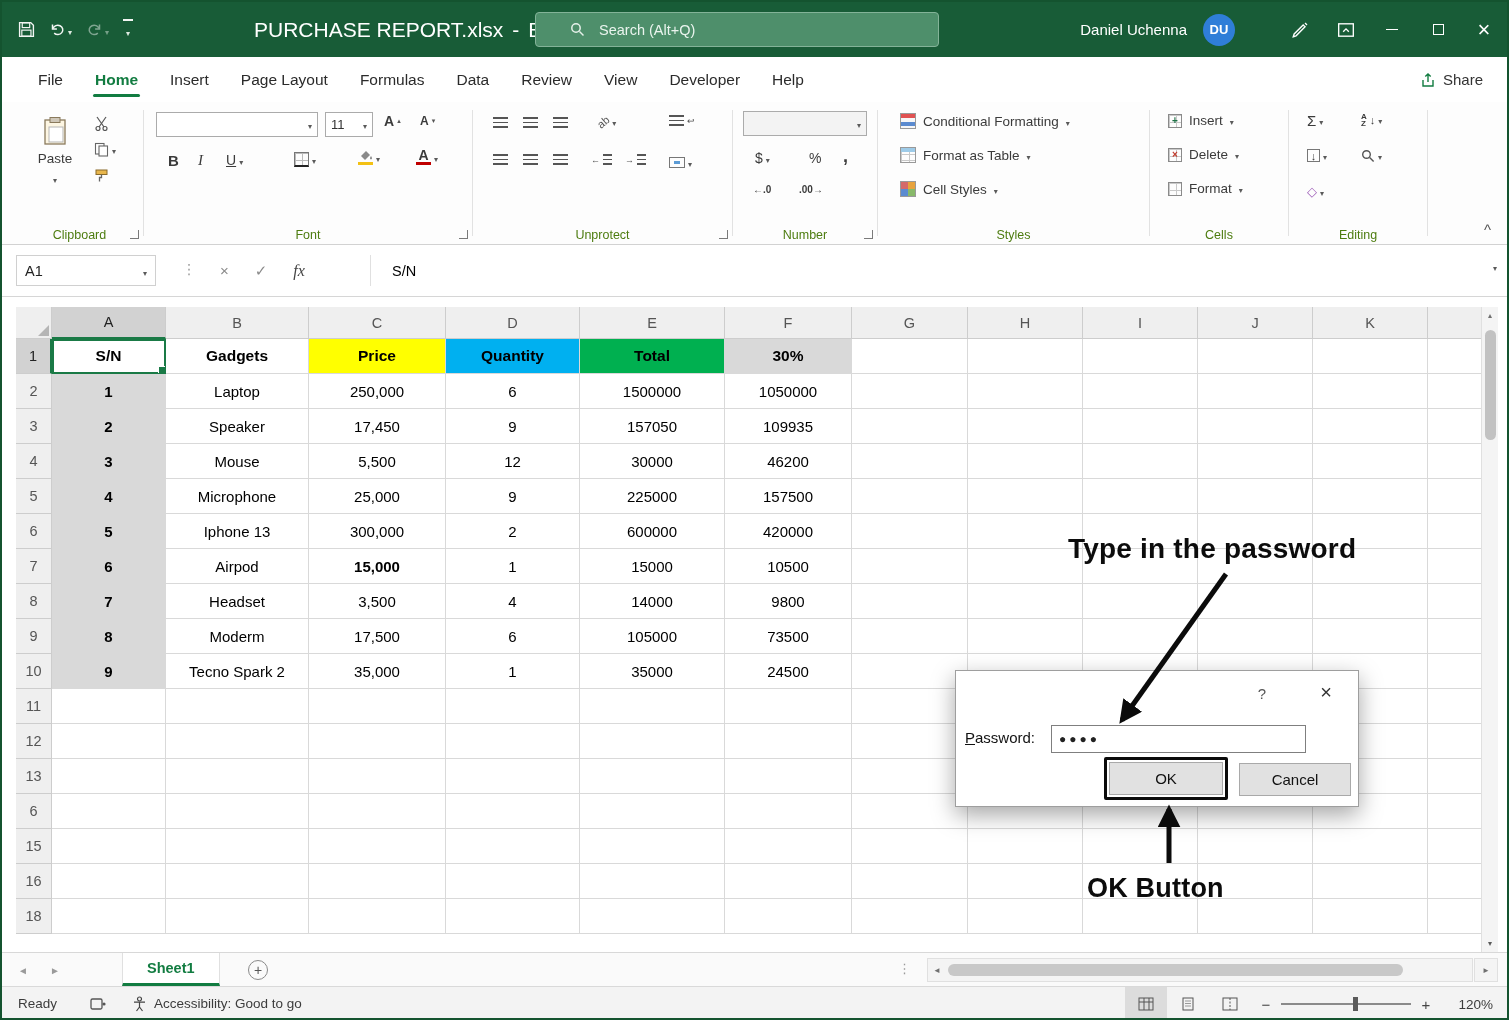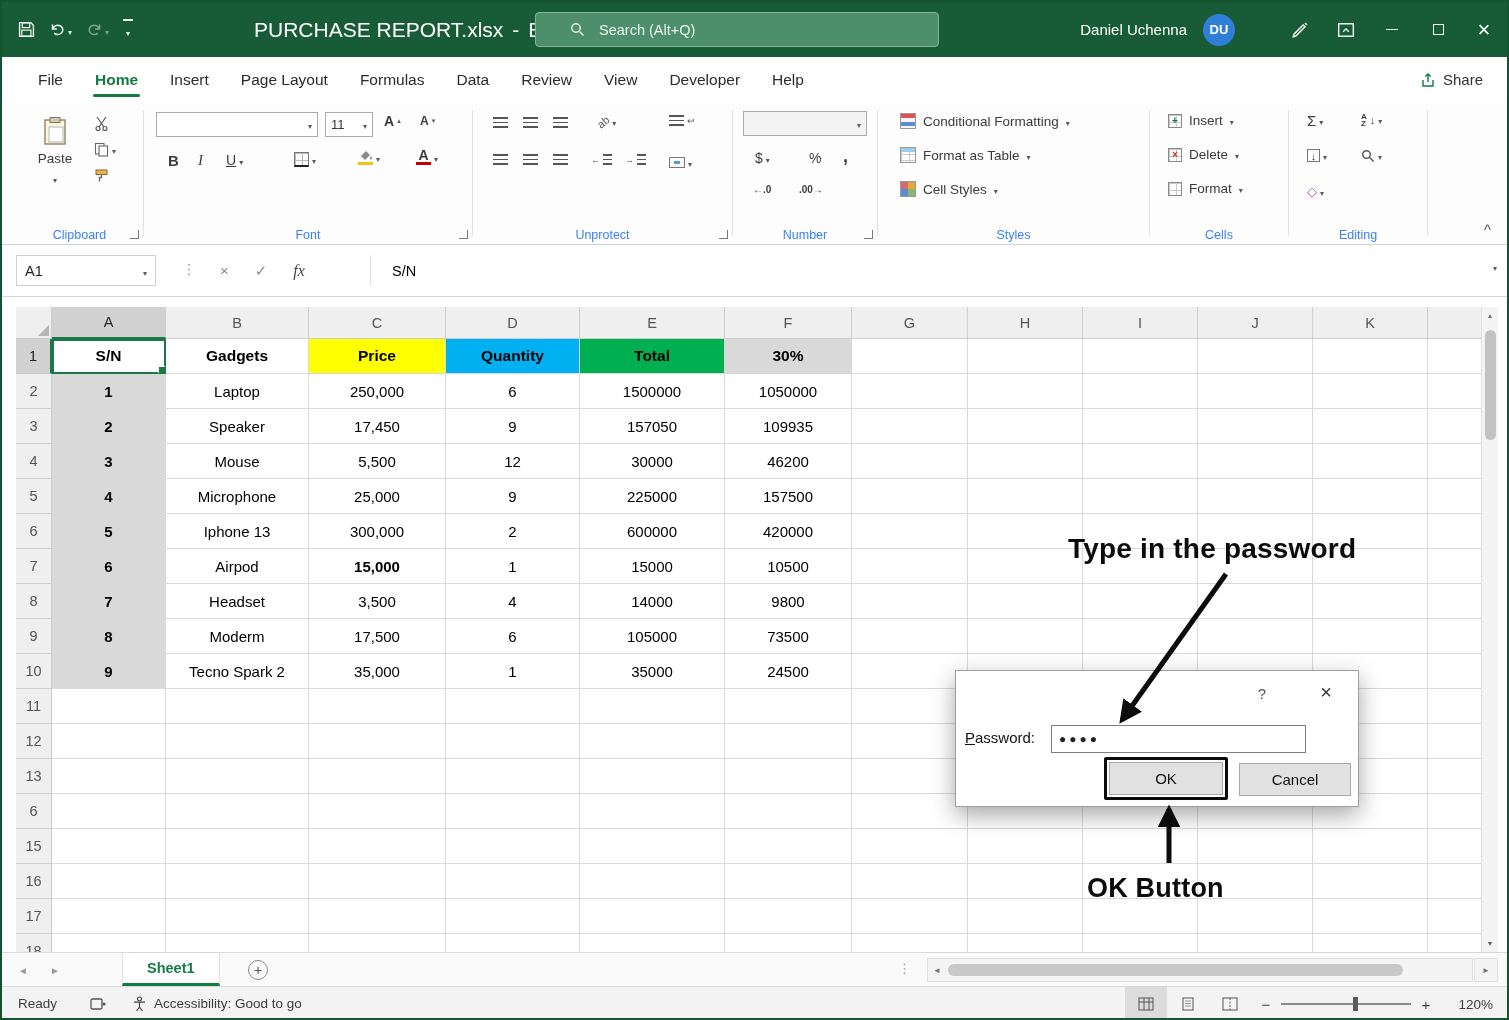--- a/index.html
+++ b/index.html
@@ -46,21 +46,21 @@
   
   .menubar{position:absolute;left:0;top:55px;width:100%;height:45px;background:#fff;display:flex;align-items:center;padding-left:20px}
   .menu-tab{padding:0 16px;font-size:15.5px;color:#2b2b2b;height:45px;display:flex;align-items:center;position:relative}
   .menu-tab.active{color:#127c41;font-weight:700}
   .menu-tab.active::after{content:"";position:absolute;left:14px;right:14px;bottom:5px;height:3px;background:#127c41;border-radius:2px}
   .share-btn{position:absolute;right:24px;top:0;height:45px;display:flex;align-items:center;gap:7px;font-size:15px;color:#333}
 
   
   .ribbon{position:absolute;left:0;top:100px;width:100%;height:143px;background:#fdfdfd;border-bottom:1px solid #d2d2d2;font-size:13px;color:#3b3b3b}
   .rgroup{position:absolute;top:0;height:143px}
-  .glabel{position:absolute;bottom:3px;left:0;right:0;text-align:center;font-size:12.5px;color:#3b82f6}
+  .glabel{position:absolute;bottom:3px;left:0;right:0;text-align:center;font-size:12.5px;color:#4d7c0f}
   .gdiv{position:absolute;top:8px;bottom:8px;width:1px;background:#e2e2e2}
   .launch{position:absolute;right:4px;bottom:6px;width:9px;height:9px;border-right:1.5px solid #7a7a7a;border-bottom:1.5px solid #7a7a7a}
   .rbtn{position:absolute;display:flex;align-items:center;gap:3px}
   .combo{position:absolute;background:#fff;border:1px solid #ababab;height:25px;display:flex;align-items:center;justify-content:space-between;padding:0 5px;font-size:13px;color:#333}
   .combo.dim{background:#f3f3f3}
   .paste{position:absolute;left:10px;top:8px;width:58px;height:100px;display:flex;flex-direction:column;align-items:center;justify-content:flex-start;gap:5px;padding-top:6px}
   .paste-label{font-size:13.5px;color:#3b3b3b}
   .bars{width:15px;height:11px;background:repeating-linear-gradient(to bottom,#555 0 1.8px,transparent 1.8px 4.6px)}
   .minigrid{width:14px;height:14px;border:1px solid #8a8a8a;background-image:linear-gradient(#c9c9c9 1px,transparent 1px),linear-gradient(90deg,#c9c9c9 1px,transparent 1px);background-size:7px 7px;display:flex;align-items:center;justify-content:center;font-size:10px;font-weight:700}
   .minigrid.green{color:#1e7145}
@@ -742,35 +742,20 @@
         <div class="cell" style="width: 145px;"></div>
         <div class="cell" style="width: 127px;"></div>
         <div class="cell" style="width: 116px;"></div>
         <div class="cell" style="width: 115px;"></div>
         <div class="cell" style="width: 115px;"></div>
         <div class="cell" style="width: 115px;"></div>
         <div class="cell" style="width: 115px;"></div>
         <div class="cell" style="width: 55px;"></div>
       </div>
       <div class="grow">
-        <div class="ghead rowhead">17</div>
-        <div class="cell" style="width: 114px;"></div>
-        <div class="cell" style="width: 143px;"></div>
-        <div class="cell" style="width: 137px;"></div>
-        <div class="cell" style="width: 134px;"></div>
-        <div class="cell" style="width: 145px;"></div>
-        <div class="cell" style="width: 127px;"></div>
-        <div class="cell" style="width: 116px;"></div>
-        <div class="cell" style="width: 115px;"></div>
-        <div class="cell" style="width: 115px;"></div>
-        <div class="cell" style="width: 115px;"></div>
-        <div class="cell" style="width: 115px;"></div>
-        <div class="cell" style="width: 55px;"></div>
-      </div>
-      <div class="grow">
         <div class="ghead rowhead">18</div>
         <div class="cell" style="width: 114px;"></div>
         <div class="cell" style="width: 143px;"></div>
         <div class="cell" style="width: 137px;"></div>
         <div class="cell" style="width: 134px;"></div>
         <div class="cell" style="width: 145px;"></div>
         <div class="cell" style="width: 127px;"></div>
         <div class="cell" style="width: 116px;"></div>
         <div class="cell" style="width: 115px;"></div>
         <div class="cell" style="width: 115px;"></div>

